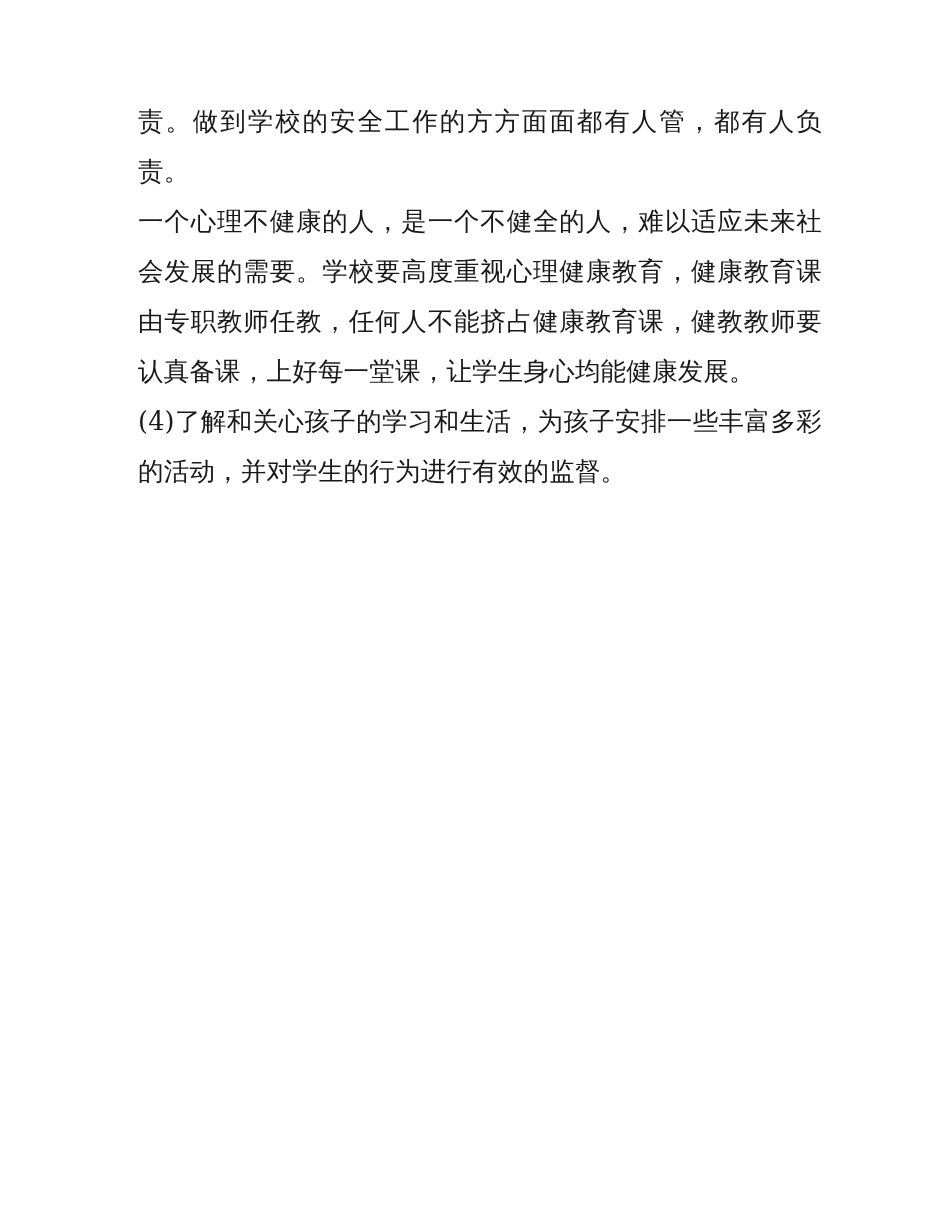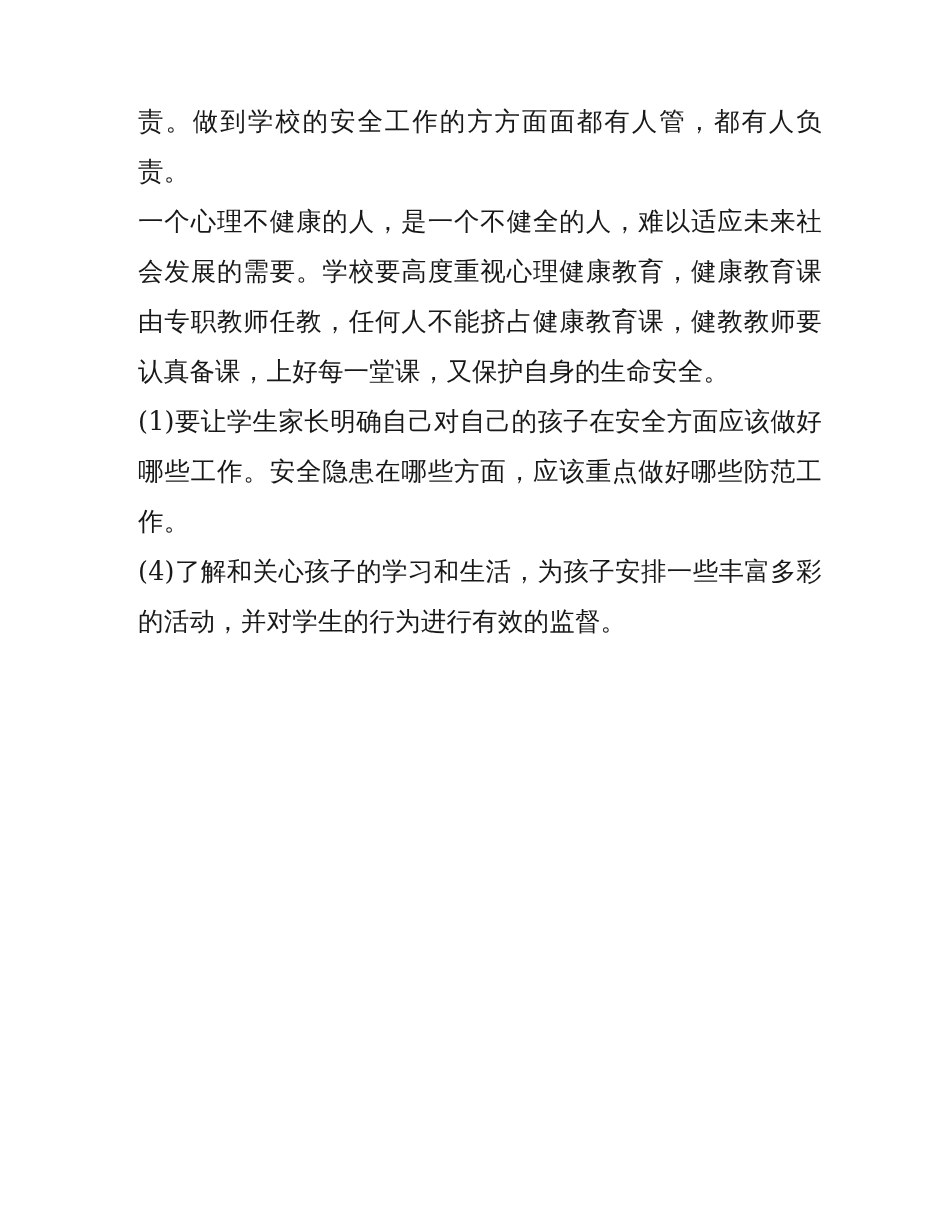--- a/index.html
+++ b/index.html
@@ -37,17 +37,16 @@
   .para + .para {
     margin-top: 0;
   }
 </style>
 </head>
 <body>
 
 <div class="page">
   <div class="doc-body">
     <p class="para">责。做到学校的安全工作的方方面面都有人管，都有人负责。</p>
-    <p class="para">一个心理不健康的人，是一个不健全的人，难以适应未来社会发展的需要。学校要高度重视心理健康教育，健康教育课由专职教师任教，任何人不能挤占健康教育课，健教教师要认真备课，上好每一堂课，又保护自身的生命安全。</p>
-    <p class="para">(1)要让学生家长明确自己对自己的孩子在安全方面应该做好哪些工作。安全隐患在哪些方面，应该重点做好哪些防范工作。</p>
+    <p class="para">一个心理不健康的人，是一个不健全的人，难以适应未来社会发展的需要。学校要高度重视心理健康教育，健康教育课由专职教师任教，任何人不能挤占健康教育课，健教教师要认真备课，上好每一堂课，让学生身心均能健康发展。</p>
     <p class="para">(4)了解和关心孩子的学习和生活，为孩子安排一些丰富多彩的活动，并对学生的行为进行有效的监督。</p>
   </div>
 </div>
 
 </body></html>

